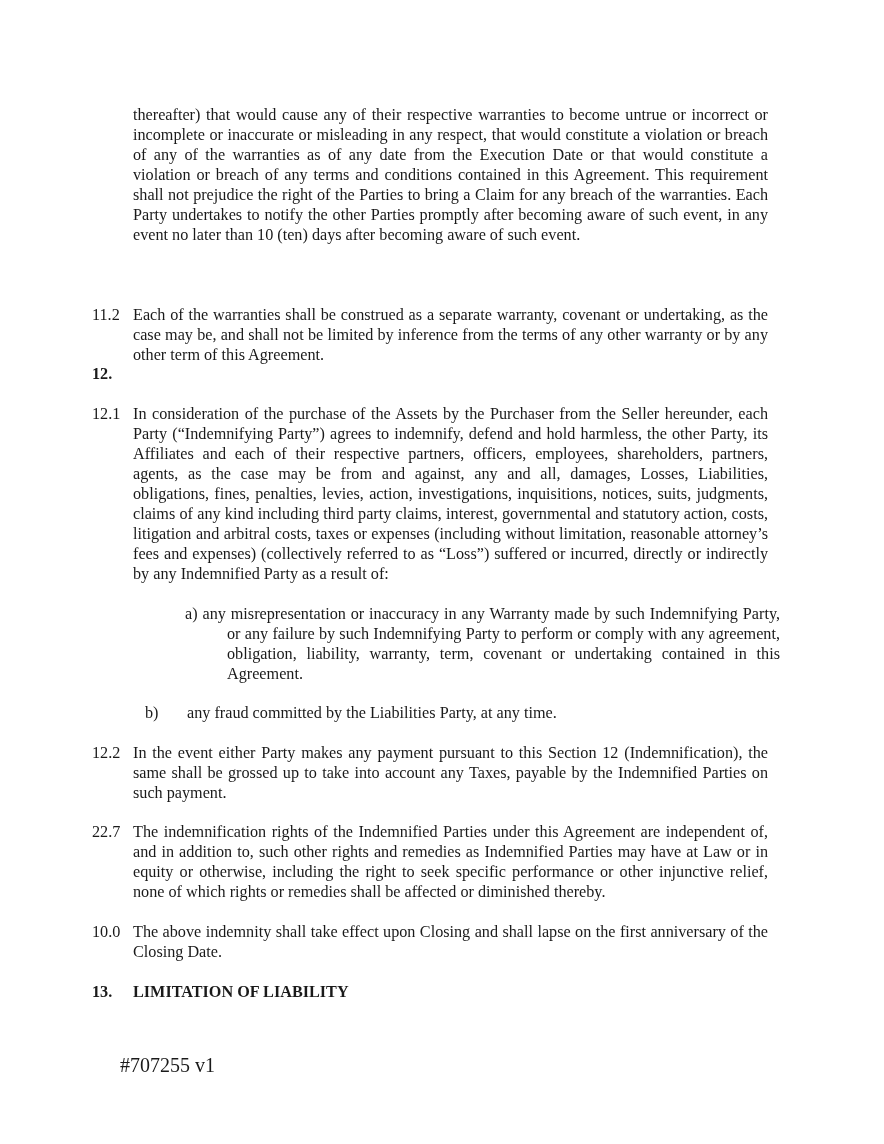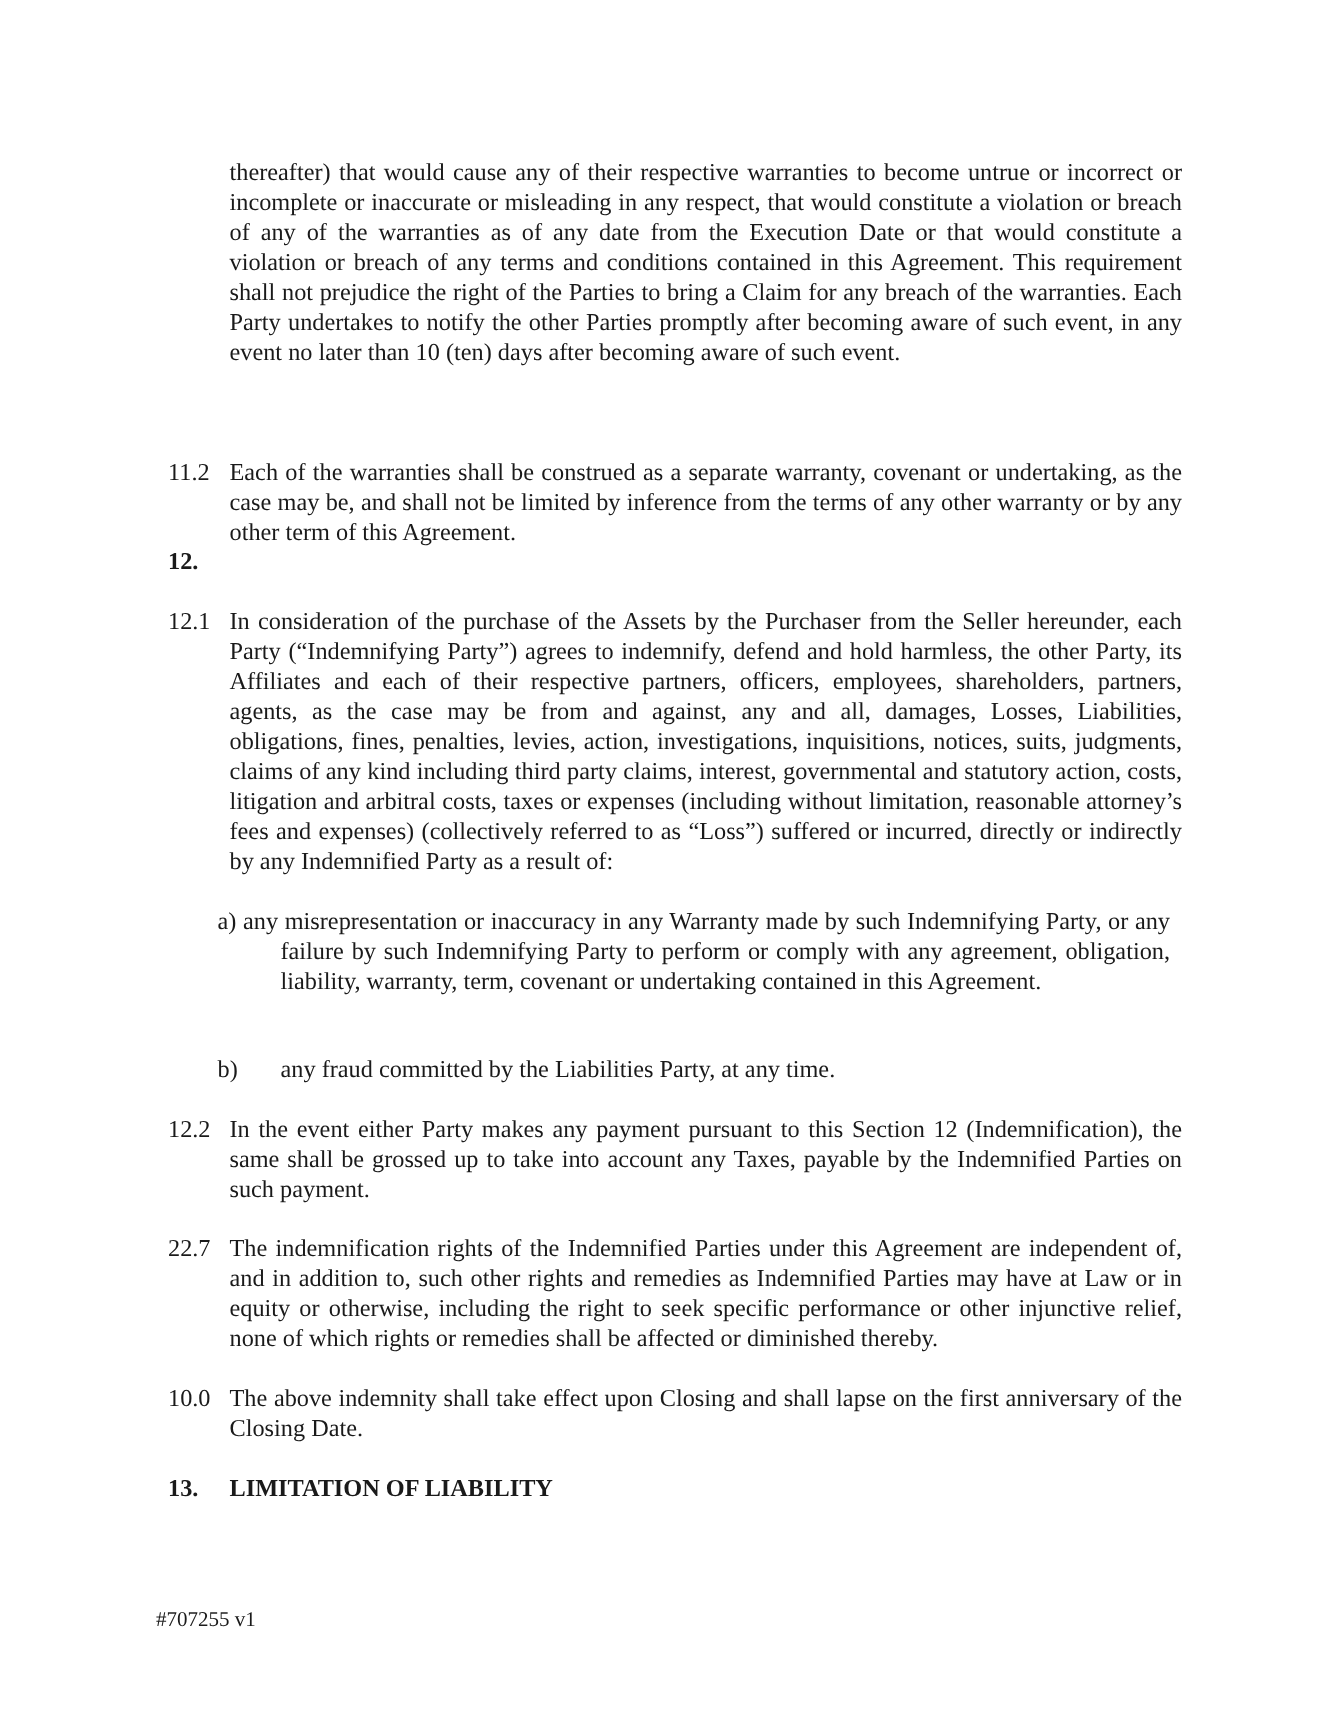--- a/index.html
+++ b/index.html
@@ -19,21 +19,21 @@
     }
     .page {
       position: absolute;
       left: 0;
       top: 0;
       width: 884px;
       height: 1144px;
     }
     .block {
       position: absolute;
-      left: 112px;
+      left: 92px;
       width: 676px;
     }
     .para {
       position: relative;
       padding-left: 41px;
       text-align: justify;
       text-align-last: left;
     }
     .para .num {
       position: absolute;
@@ -57,37 +57,37 @@
     .sub {
       position: absolute;
       left: 145px;
       width: 635px;
       text-align: justify;
       text-align-last: left;
     }
     .sub-a {
       padding-left: 42px;
       text-indent: -42px;
+      margin-left: 40px;
     }
     .sub-b {
       position: relative;
       padding-left: 42px;
     }
     .sub-b .label {
       position: absolute;
       left: 0;
       top: 0;
     }
     .footer {
       position: absolute;
-      left: 104px;
+      left: 120px;
       top: 1056px;
-      font-size: 14px;
+      font-size: 20px;
       line-height: 18px;
-      margin-top: 16px;
     }
   </style>
 </head>
 <body>
 
 <div class="page">
 
   <div class="block" style="top:105px;">
     <div class="para">
       <span class="body">thereafter) that would cause any of their respective warranties to become untrue or incorrect or incomplete or inaccurate or misleading in any respect, that would constitute a violation or breach of any of the warranties as of any date from the Execution Date or that would constitute a violation or breach of any terms and conditions contained in this Agreement. This requirement shall not prejudice the right of the Parties to bring a Claim for any breach of the warranties. Each Party undertakes to notify the other Parties promptly after becoming aware of such event, in any event no later than 10 (ten) days after becoming aware of such event.</span>

